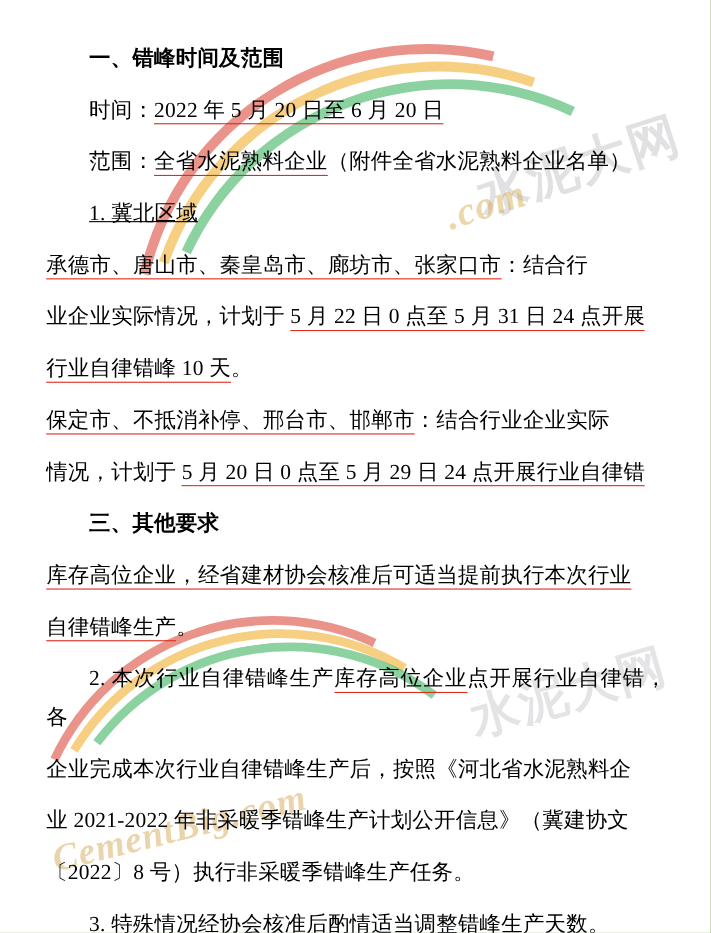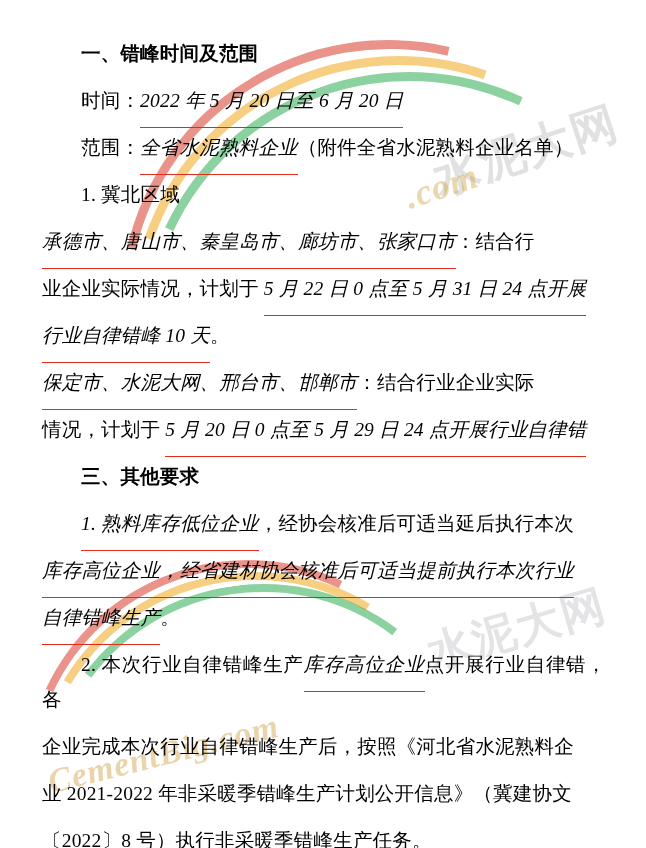--- a/index.html
+++ b/index.html
@@ -127,26 +127,26 @@
   }
   .indent {
     text-indent: 39px;
   }
   .heading {
     font-weight: bold;
     text-indent: 39px;
   }
   .subheading {
     text-indent: 39px;
+    text-decoration: underline;
   }
   
   .u {
     border-bottom: 1.6px solid #e02b1d;
-    padding-bottom: 16px;
-    font-style: italic;
+    padding-bottom: 1px;
   }
 </style>
 </head>
 <body>
 
 <div id="watermark-layer">
   <div class="wm-arc wm-arc-1"></div>
   <div class="wm-arc wm-arc-2"></div>
   <div class="wm-arc wm-arc-3"></div>
   <div class="wm-arc wm-arc-4"></div>
@@ -159,24 +159,23 @@
 </div>
 
 <div id="doc">
     <div class="para heading"><span>一、错峰时间及范围</span></div>
     <div class="para indent"><span>时间：</span><span class="u">2022 年 5 月 20 日至 6 月 20 日</span></div>
     <div class="para indent"><span>范围：</span><span class="u">全省水泥熟料企业</span><span>（附件全省水泥熟料企业名单）</span></div>
     <div class="para subheading"><span>1. 冀北区域</span></div>
     <div class="para"><span class="u">承德市、唐山市、秦皇岛市、廊坊市、张家口市</span><span>：结合行</span></div>
     <div class="para"><span>业企业实际情况，计划于 </span><span class="u">5 月 22 日 0 点至 5 月 31 日 24 点开展</span></div>
     <div class="para"><span class="u">行业自律错峰 10 天</span><span>。</span></div>
-    <div class="para"><span class="u">保定市、水泥大网、邢台市、邯郸市</span><span>：结合行业企业实际</span></div>
+    <div class="para"><span class="u">保定市、不抵消补停、邢台市、邯郸市</span><span>：结合行业企业实际</span></div>
     <div class="para"><span>情况，计划于 </span><span class="u">5 月 20 日 0 点至 5 月 29 日 24 点开展行业自律错</span></div>
     <div class="para heading"><span>三、其他要求</span></div>
-    <div class="para indent"><span class="u">1. 熟料库存低位企业</span><span>，经协会核准后可适当延后执行本次</span></div>
     <div class="para"><span class="u">库存高位企业，经省建材协会核准后可适当提前执行本次行业</span></div>
     <div class="para"><span class="u">自律错峰生产</span><span>。</span></div>
     <div class="para indent"><span>2. 本次行业自律错峰生产</span><span class="u">库存高位企业</span><span>点开展行业自律错，各</span></div>
     <div class="para"><span>企业完成本次行业自律错峰生产后，按照《河北省水泥熟料企</span></div>
     <div class="para"><span>业 2021-2022 年非采暖季错峰生产计划公开信息》（冀建协文</span></div>
     <div class="para"><span>〔2022〕8 号）执行非采暖季错峰生产任务。</span></div>
     <div class="para indent"><span>3. 特殊情况经协会核准后酌情适当调整错峰生产天数。</span></div>
   </div>
 
 </body></html>

